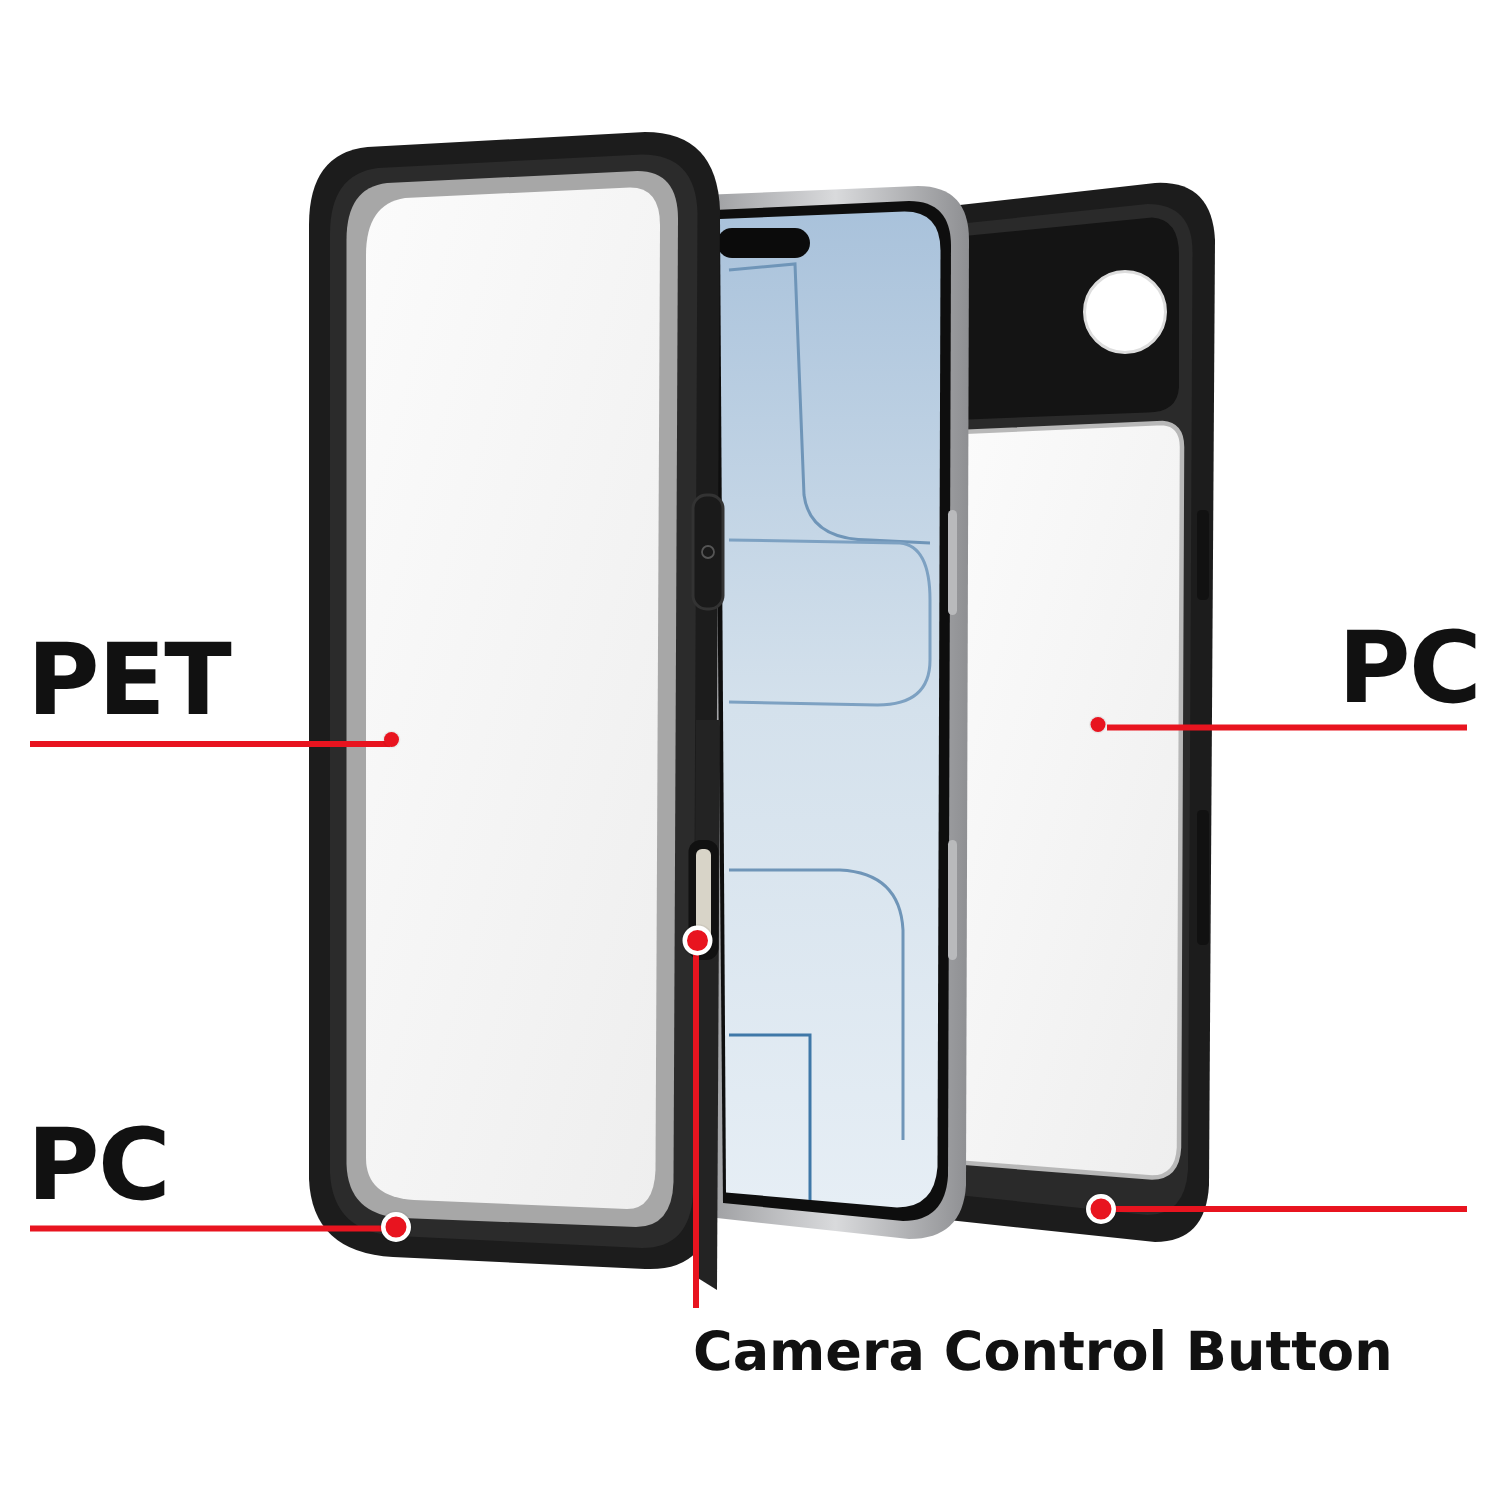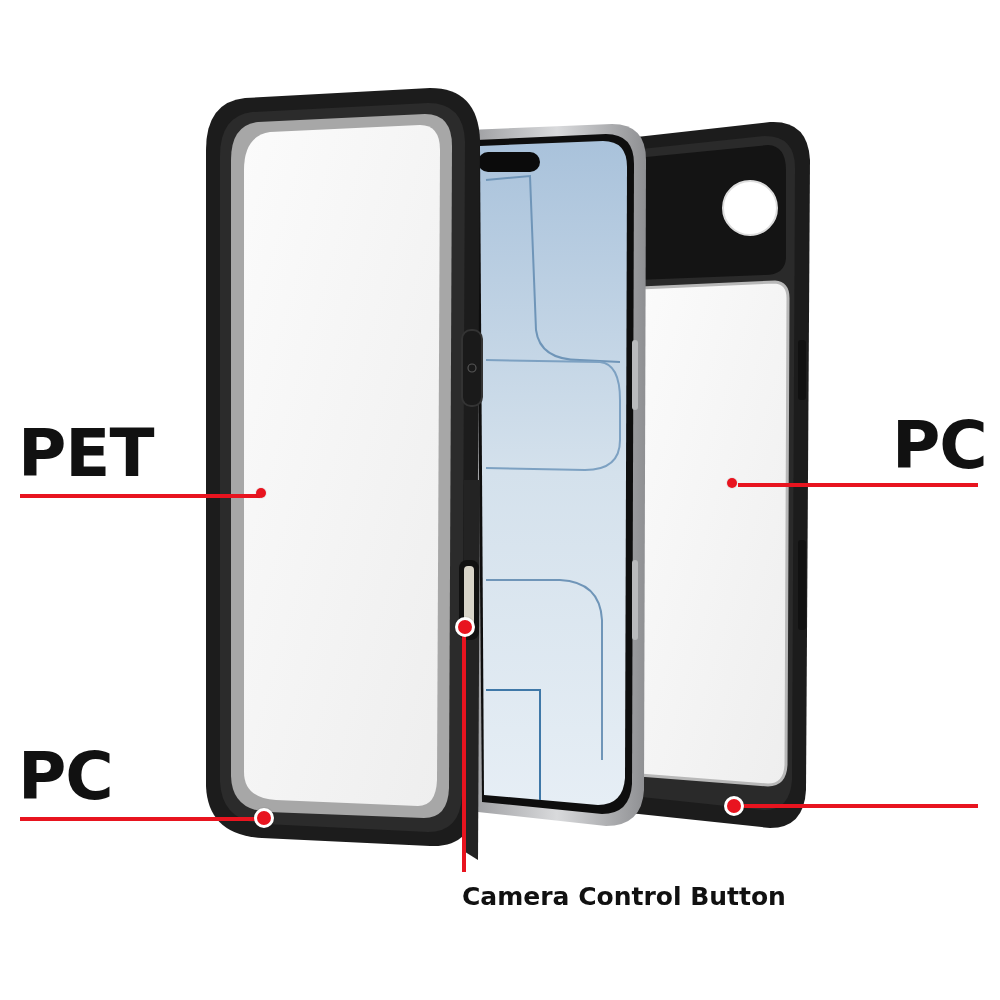--- a/index.html
+++ b/index.html
@@ -1,21 +1,21 @@
 <!DOCTYPE html>
 <html><head>
 <meta charset="utf-8">
 <style>
   html, body { margin: 0; padding: 0; background: #ffffff; }
   body { width: 1000px; height: 1000px; position: relative; overflow: hidden;
          font-family: "DejaVu Sans", "Liberation Sans", sans-serif; }
   .stage { position: absolute; left: 0; top: 0; width: 961px; height: 1000px; }
   .label { position: absolute; font-weight: bold; color: #111111; letter-spacing: -1px; line-height: 1; }
   .label.big { font-size: 66px; }
-  .label.caption { font-size: 25px; letter-spacing: 0; font-weight: bold; }
+  .label.caption { font-size: 36px; letter-spacing: 0; font-weight: bold; }
   .leader { position: absolute; height: 4px; background: #e8141f; }
   .leader.v { width: 4px; height: auto; }
   .dot { position: absolute; width: 14px; height: 14px; background: #e8141f; border-radius: 50%;
          border: 3px solid #ffffff; box-shadow: 0 0 0 1px rgba(0,0,0,0.05); }
   svg { position: absolute; left: 0; top: 0; }
 </style>
 </head>
 <body>
 
 <div class="stage">

